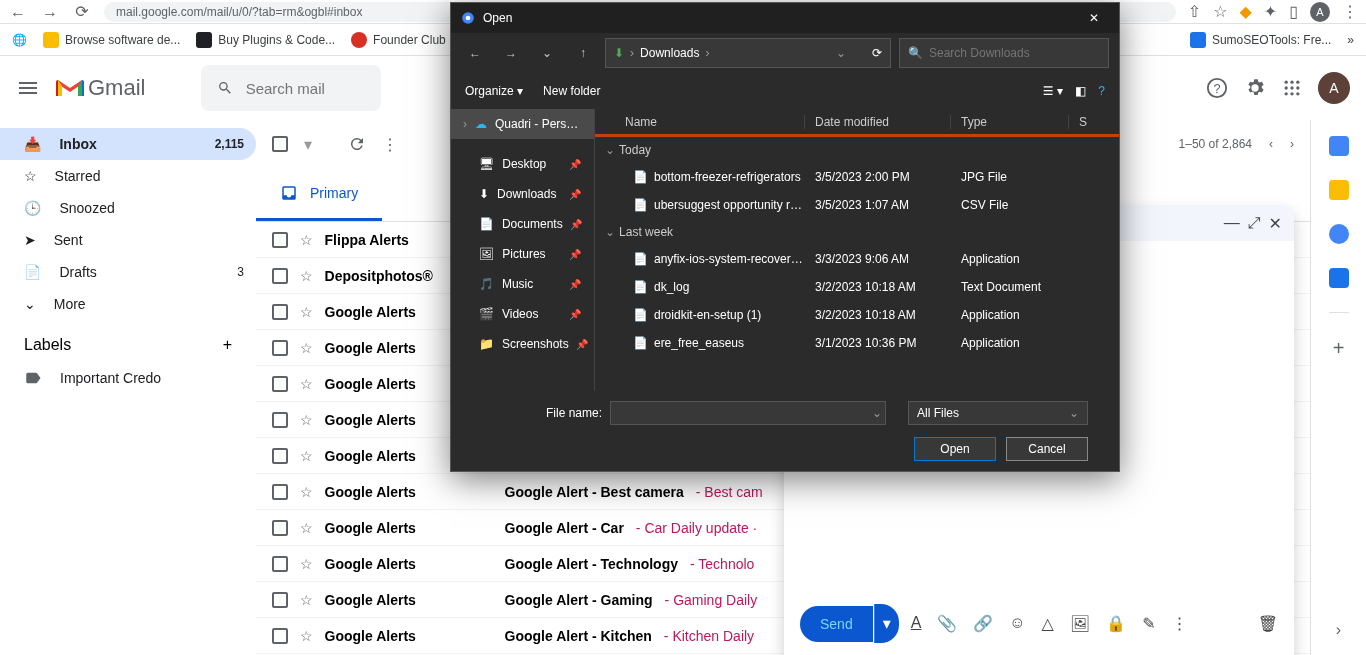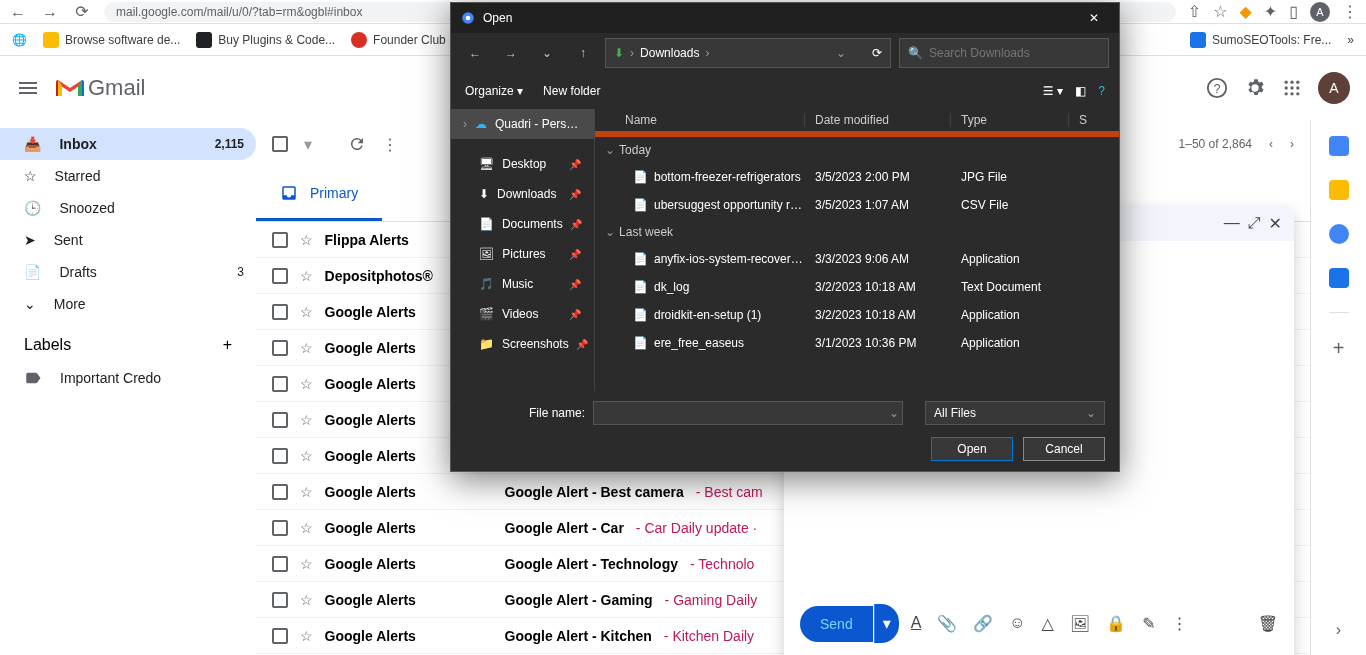--- a/index.html
+++ b/index.html
@@ -78,31 +78,31 @@
 .fd-search { width: 210px; height: 30px; border: 1px solid #555; background: #383838; display: flex; align-items: center; padding: 0 8px; gap: 6px; }
 .fd-search input { border: none; background: transparent; color: #999; outline: none; width: 100%; font-size: 12px; }
 .fd-toolbar { height: 36px; display: flex; align-items: center; padding: 0 14px; gap: 20px; }
 .fd-toolbar-right { margin-left: auto; display: flex; gap: 12px; align-items: center; }
 .fd-body { flex: 1; display: flex; overflow: hidden; }
 .fd-tree { width: 144px; background: #2b2b2b; border-right: 1px solid #444; overflow-y: auto; }
 .fd-tree-item { height: 30px; display: flex; align-items: center; padding: 0 12px; gap: 8px; cursor: pointer; }
 .fd-tree-item.selected { background: #4a4a4a; }
 .fd-tree-item.sub { padding-left: 28px; }
 .fd-list { flex: 1; overflow: auto; }
-.fd-cols { height: 28px; display: flex; align-items: center; border-bottom: 6px solid #c2410c; font-size: 12px; color: #ccc; }
+.fd-cols { height: 28px; display: flex; align-items: center; border-bottom: 3px solid #c2410c; font-size: 12px; color: #ccc; }
 .fd-col-name { width: 210px; padding-left: 30px; border-right: 1px solid #444; }
 .fd-col-date { width: 146px; padding-left: 10px; border-right: 1px solid #444; }
 .fd-col-type { width: 118px; padding-left: 10px; border-right: 1px solid #444; }
 .fd-col-size { padding-left: 10px; }
 .fd-group { padding: 6px 10px; color: #ccc; display: flex; align-items: center; gap: 4px; }
 .fd-row { height: 28px; display: flex; align-items: center; cursor: pointer; }
 .fd-cell-name { width: 210px; padding-left: 38px; display: flex; align-items: center; gap: 6px; overflow: hidden; white-space: nowrap; text-overflow: ellipsis; }
 .fd-cell-date { width: 146px; padding-left: 10px; }
 .fd-cell-type { width: 118px; padding-left: 10px; }
-.fd-footer { padding: 10px 14px; }
+.fd-footer { padding: 10px 31px; }
 .fd-filename-row { display: flex; align-items: center; gap: 8px; margin-bottom: 12px; }
 .fd-filename-row label { width: 120px; text-align: right; }
 .fd-filename-input { flex: 1; height: 24px; border: 1px solid #555; background: #383838; color: #fff; padding: 0 6px; }
 .fd-filter { width: 180px; height: 24px; border: 1px solid #555; background: #383838; display: flex; align-items: center; padding: 0 8px; justify-content: space-between; }
 .fd-buttons { display: flex; justify-content: flex-end; gap: 10px; }
 .fd-btn { width: 82px; height: 24px; border: 1px solid #888; background: #383838; display: flex; align-items: center; justify-content: center; cursor: pointer; }
 .fd-btn.primary { border: 1px solid #0078d4; }
 .pin { margin-left: auto; color: #888; font-size: 10px; }
 .chevron { color: #999; }
 
@@ -161,20 +161,26 @@
   </div>
   <div class="gmail-logo">
     <svg width="28" height="20" viewBox="0 0 28 20">
         <path fill="#ea4335" d="M2 2l12 8L26 2v4l-12 8L2 6z"></path>
         <path fill="#fbbc04" d="M2 2v16h4V8z"></path>
         <path fill="#34a853" d="M26 2v16h-4V8z"></path>
         <path fill="#c5221f" d="M2 18H0V4a2 2 0 012-2z"></path>
         <path fill="#1967d2" d="M26 18h2V4a2 2 0 00-2-2z"></path>
       </svg>
     <span>Gmail</span>
+  </div>
+  <div class="search-bar">
+    <svg width="20" height="20" viewBox="0 0 24 24">
+        <path fill="#5f6368" d="M15.5 14h-.79l-.28-.27a6.5 6.5 0 10-.7.7l.27.28v.79l5 4.99L20.49 19zm-6 0A4.5 4.5 0 1114 9.5 4.5 4.5 0 019.5 14"></path>
+      </svg>
+    <input placeholder="Search mail" style="">
   </div>
   <div class="header-right">
     <svg width="22" height="22" viewBox="0 0 24 24">
         <circle cx="12" cy="12" r="10" fill="none" stroke="#5f6368" stroke-width="2"></circle>
         <text x="12" y="17" text-anchor="middle" font-size="14" fill="#5f6368">?</text>
       </svg>
     <svg width="22" height="22" viewBox="0 0 24 24">
         <path fill="#5f6368" d="M12 8a4 4 0 100 8 4 4 0 000-8m7.4 4l2 1.6-1.9 3.3-2.4-.8a7 7 0 01-1.7 1l-.4 2.5h-3.8l-.4-2.5a7 7 0 01-1.7-1l-2.4.8-1.9-3.3 2-1.6v-2l-2-1.6 1.9-3.3 2.4.8a7 7 0 011.7-1l.4-2.5h3.8l.4 2.5a7 7 0 011.7 1l2.4-.8 1.9 3.3-2 1.6z"></path>
       </svg>
     <svg width="20" height="20" viewBox="0 0 24 24">

